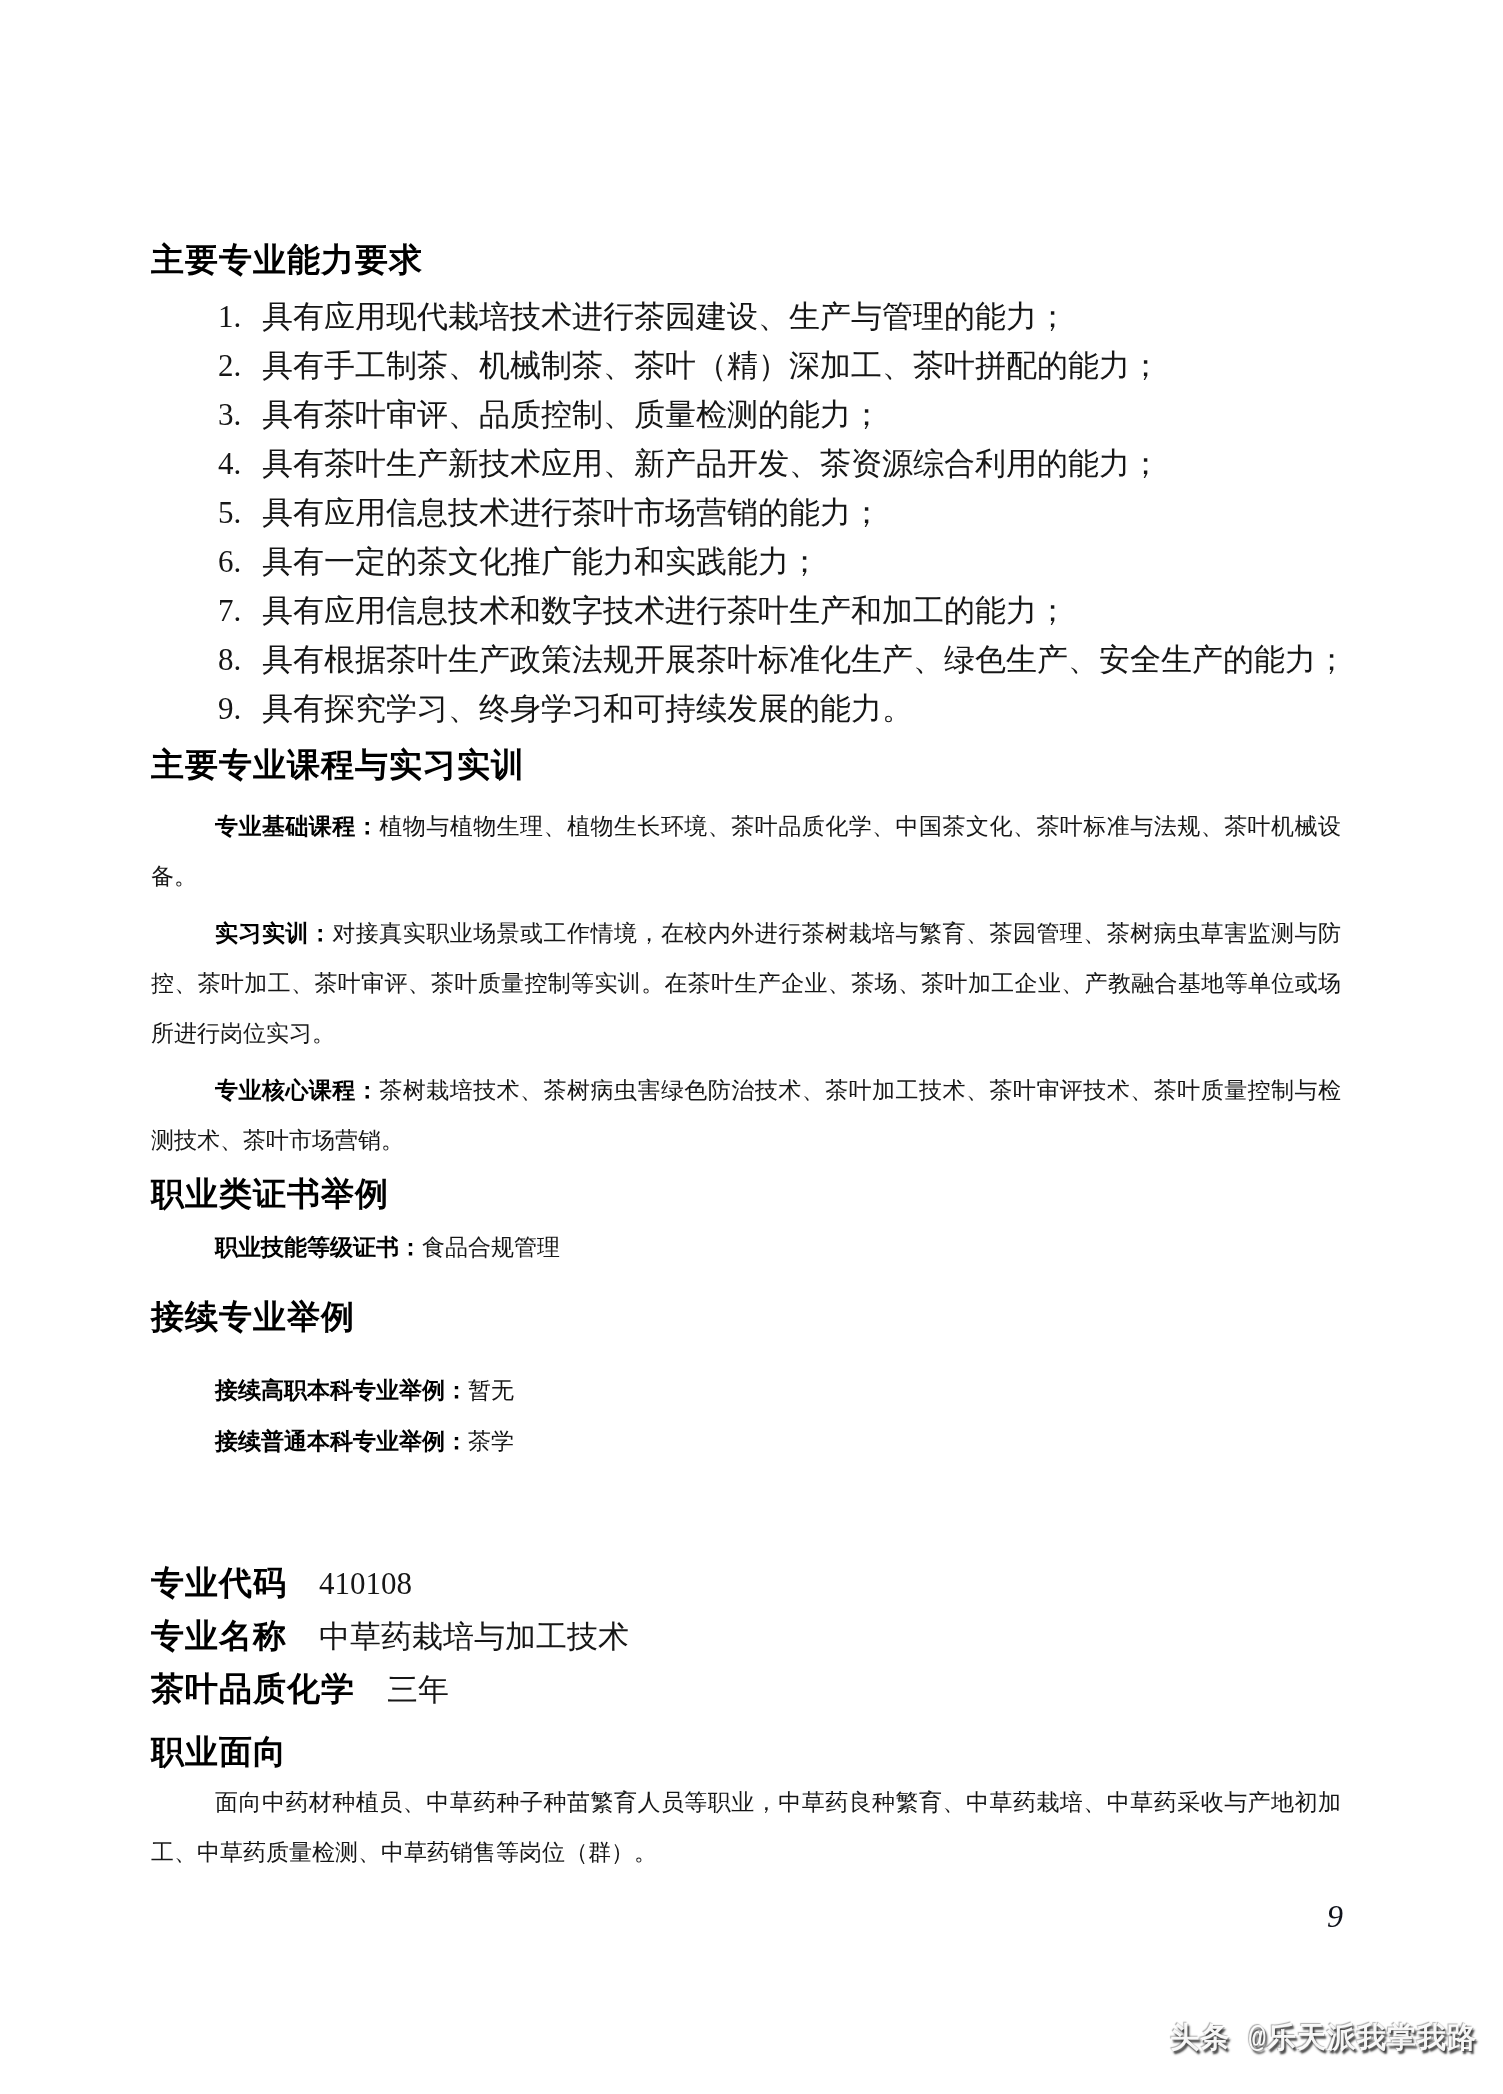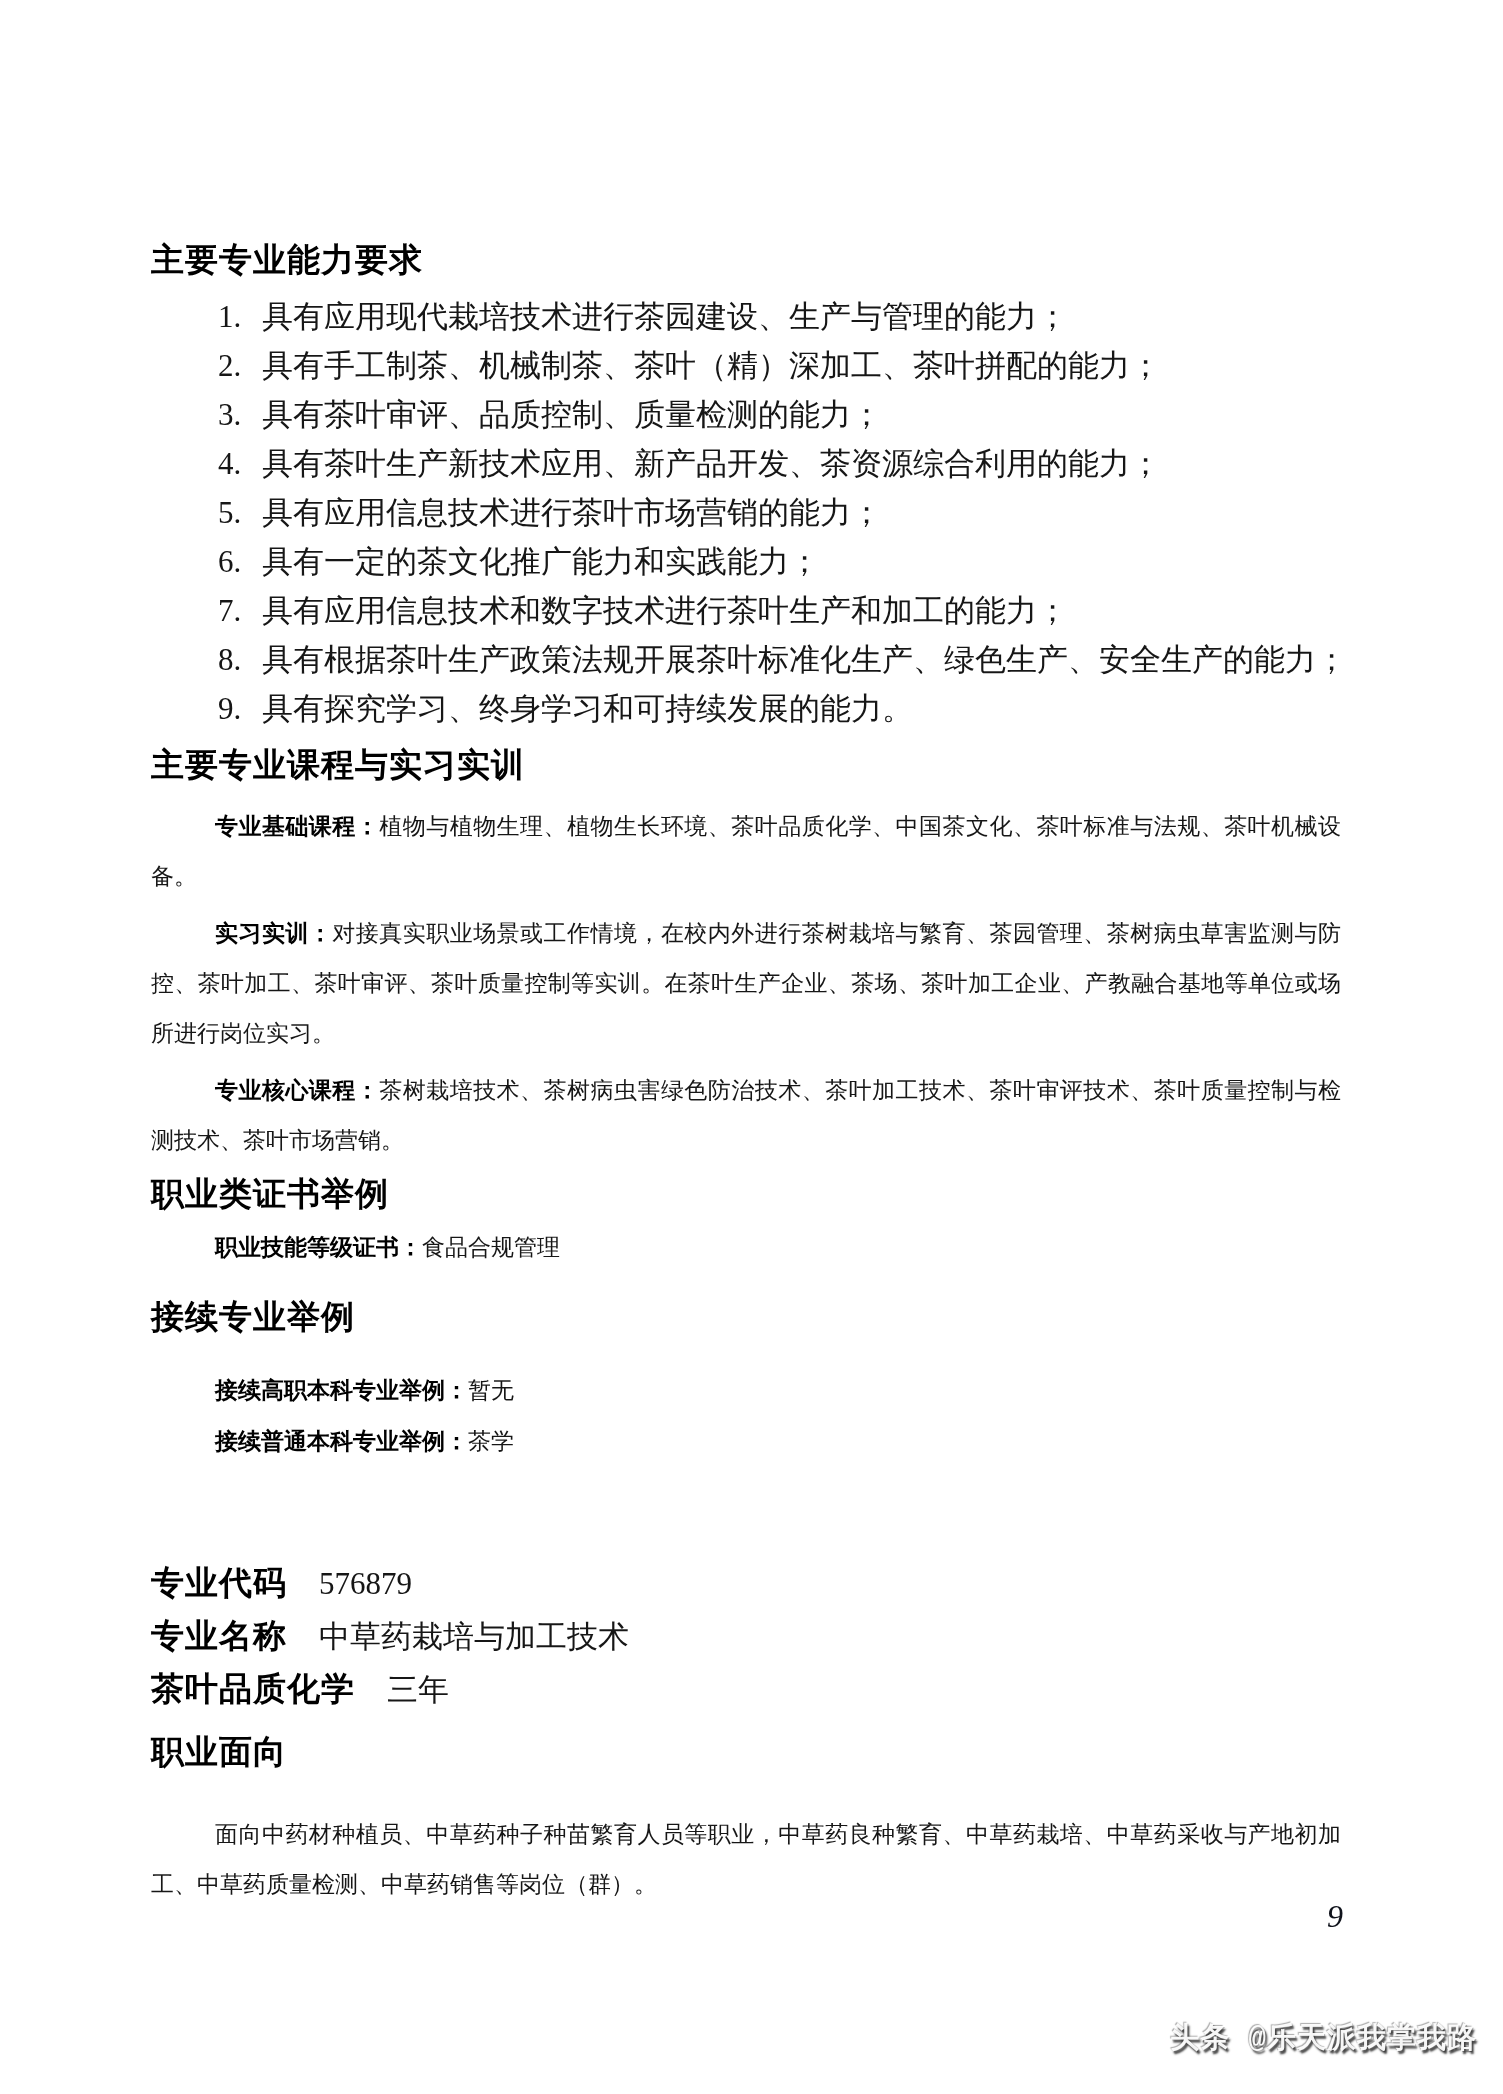--- a/index.html
+++ b/index.html
@@ -77,21 +77,21 @@
   }
   .field-row .f-label {
     font-family: "Liberation Sans", "DejaVu Sans", sans-serif;
     font-weight: 700;
     font-size: 33px;
     color: #000000;
     letter-spacing: 1px;
   }
   .field-row .f-value { color: #161616; }
 
-  .career-para { margin-top: 38px; }
+  .career-para { margin-top: 6px; }
 
   
   .page-number {
     position: absolute;
     top: 1898px;
     right: 160px;
     font-family: "Liberation Serif", "DejaVu Serif", serif;
     font-style: italic;
     font-size: 32px;
     color: #10131c;
@@ -150,21 +150,21 @@
   <div class="h h-cont">接续专业举例</div>
 
   <div class="paras paras-cont">
     <div class="para para-tight"><span class="lbl">接续高职本科专业举例：</span><span>暂无</span></div>
     <div class="para para-tight"><span class="lbl">接续普通本科专业举例：</span><span>茶学</span></div>
   </div>
 
   <div class="fields">
     <div class="field-row">
       <span class="f-label">专业代码</span>
-      <span class="f-value">576879</span>
+      <span class="f-value">410108</span>
     </div>
     <div class="field-row">
       <span class="f-label">专业名称</span>
       <span class="f-value">中草药栽培与加工技术</span>
     </div>
     <div class="field-row">
       <span class="f-label">茶叶品质化学</span>
       <span class="f-value">三年</span>
     </div>
   </div>

